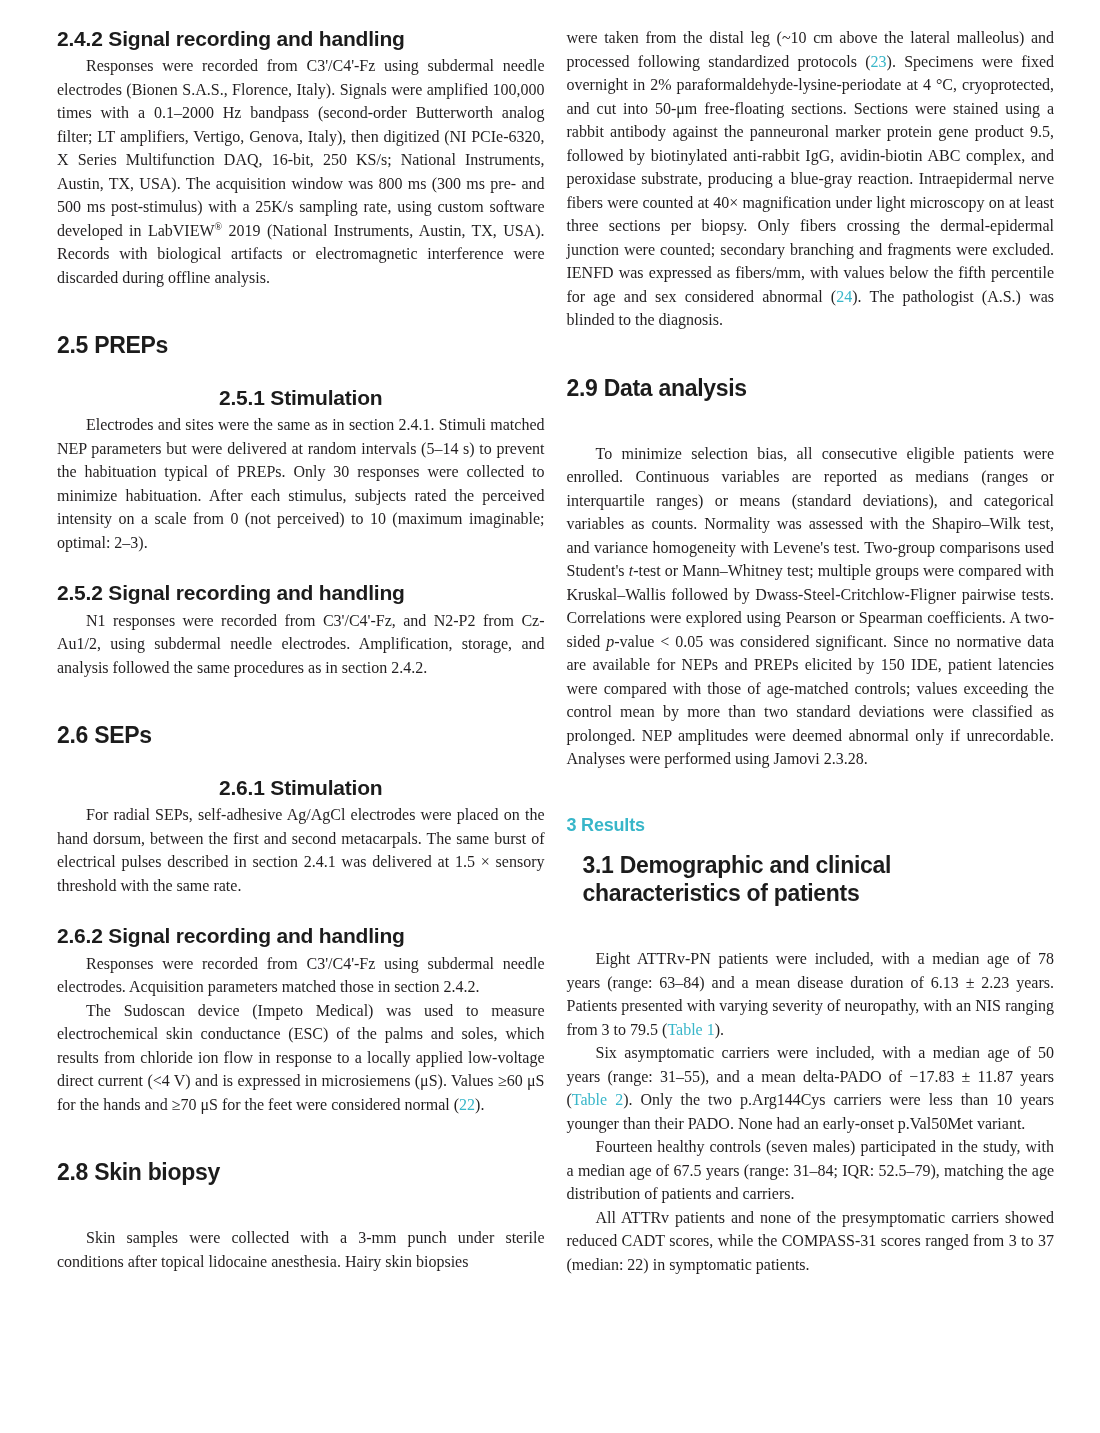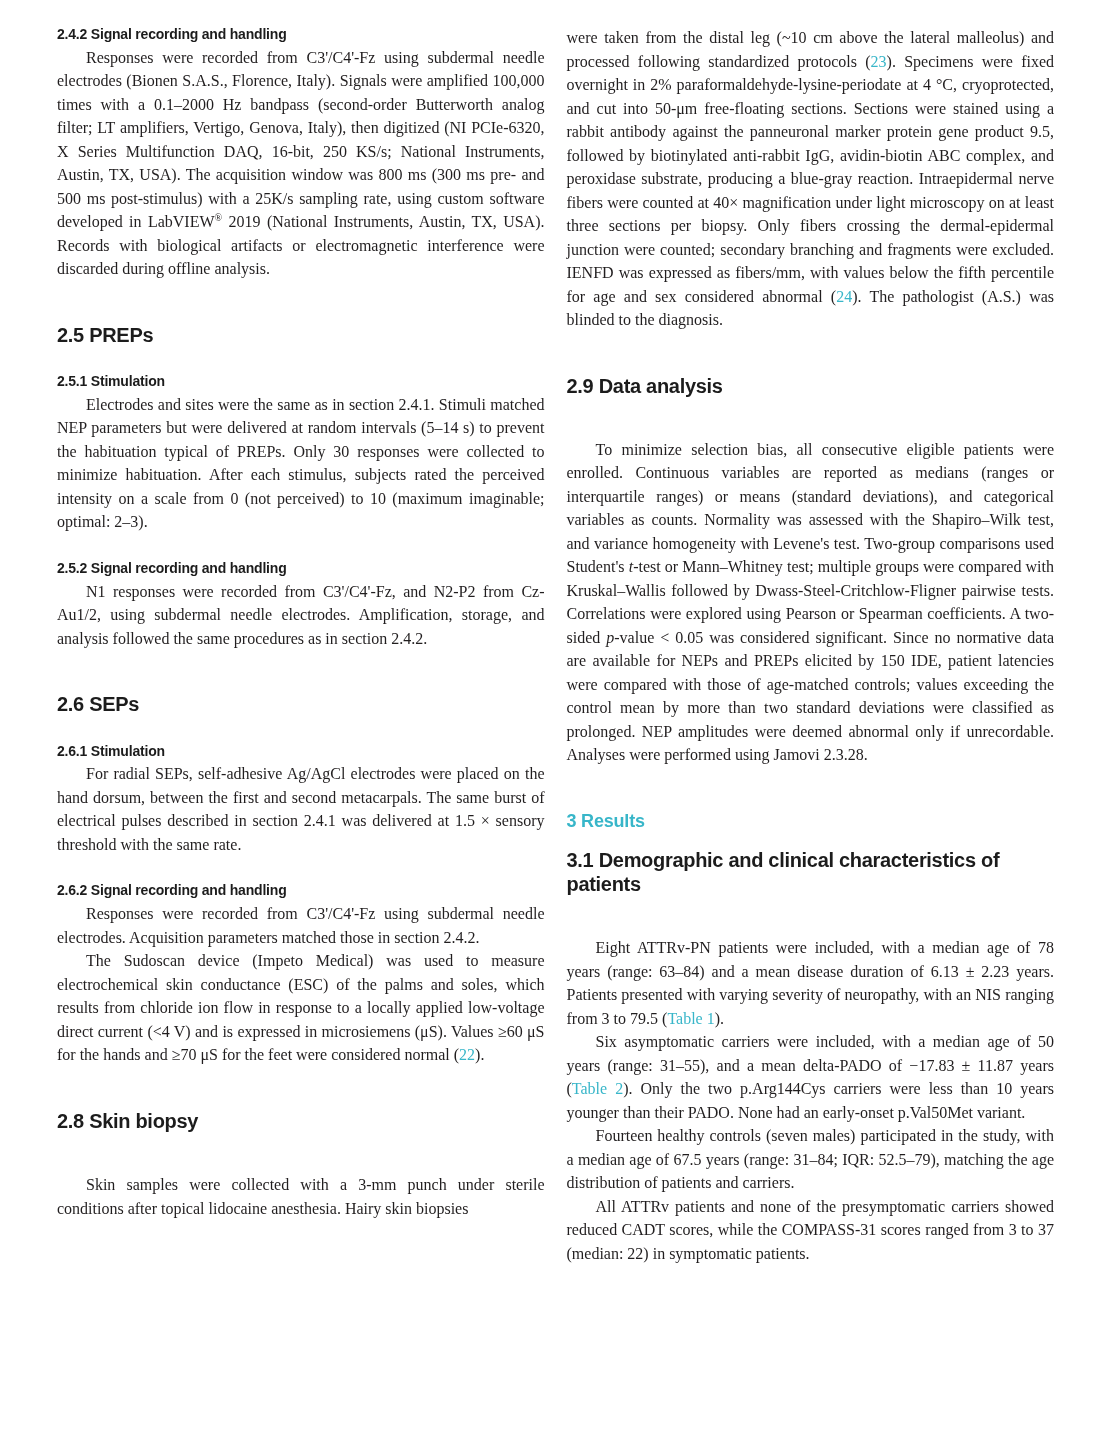--- a/index.html
+++ b/index.html
@@ -21,34 +21,34 @@
   .col{min-width:0;}
   .h1{
     font-family:"Liberation Sans",sans-serif;
     font-size:18px;font-weight:700;letter-spacing:-0.2px;
     color:var(--accent);
     line-height:1.15;
     margin:44px 0 0 0;
   }
   .h2{
     font-family:"Liberation Sans",sans-serif;
-    font-size:20px;font-weight:700;letter-spacing:-0.3px;
+    font-size:23px;font-weight:700;letter-spacing:-0.3px;
     color:var(--heading);
     line-height:1.22;
     margin:42px 0 0 0;
   }
   .h3{
     font-family:"Liberation Sans",sans-serif;
-    font-size:14px;font-weight:700;letter-spacing:-0.2px;
+    font-size:21px;font-weight:700;letter-spacing:-0.2px;
     color:var(--heading);
     line-height:1.2;
     margin:26px 0 0 0;
   }
-  .h1 + .h2{margin-top:16px;}
-  .h2 + .h3{}
+  .h1 + .h2{margin-top:16px;margin-left:16px;}
+  .h2 + .h3{text-align:center;}
   .col > :first-child{margin-top:0;}
   p.body{
     font-family:"Liberation Serif",serif;
     font-size:16px;line-height:23.5px;
     color:var(--body);
     text-align:justify;
     margin:0;
   }
   p.body.ind{text-indent:29px;}
   .h2 + p.body{margin-top:40px;}

